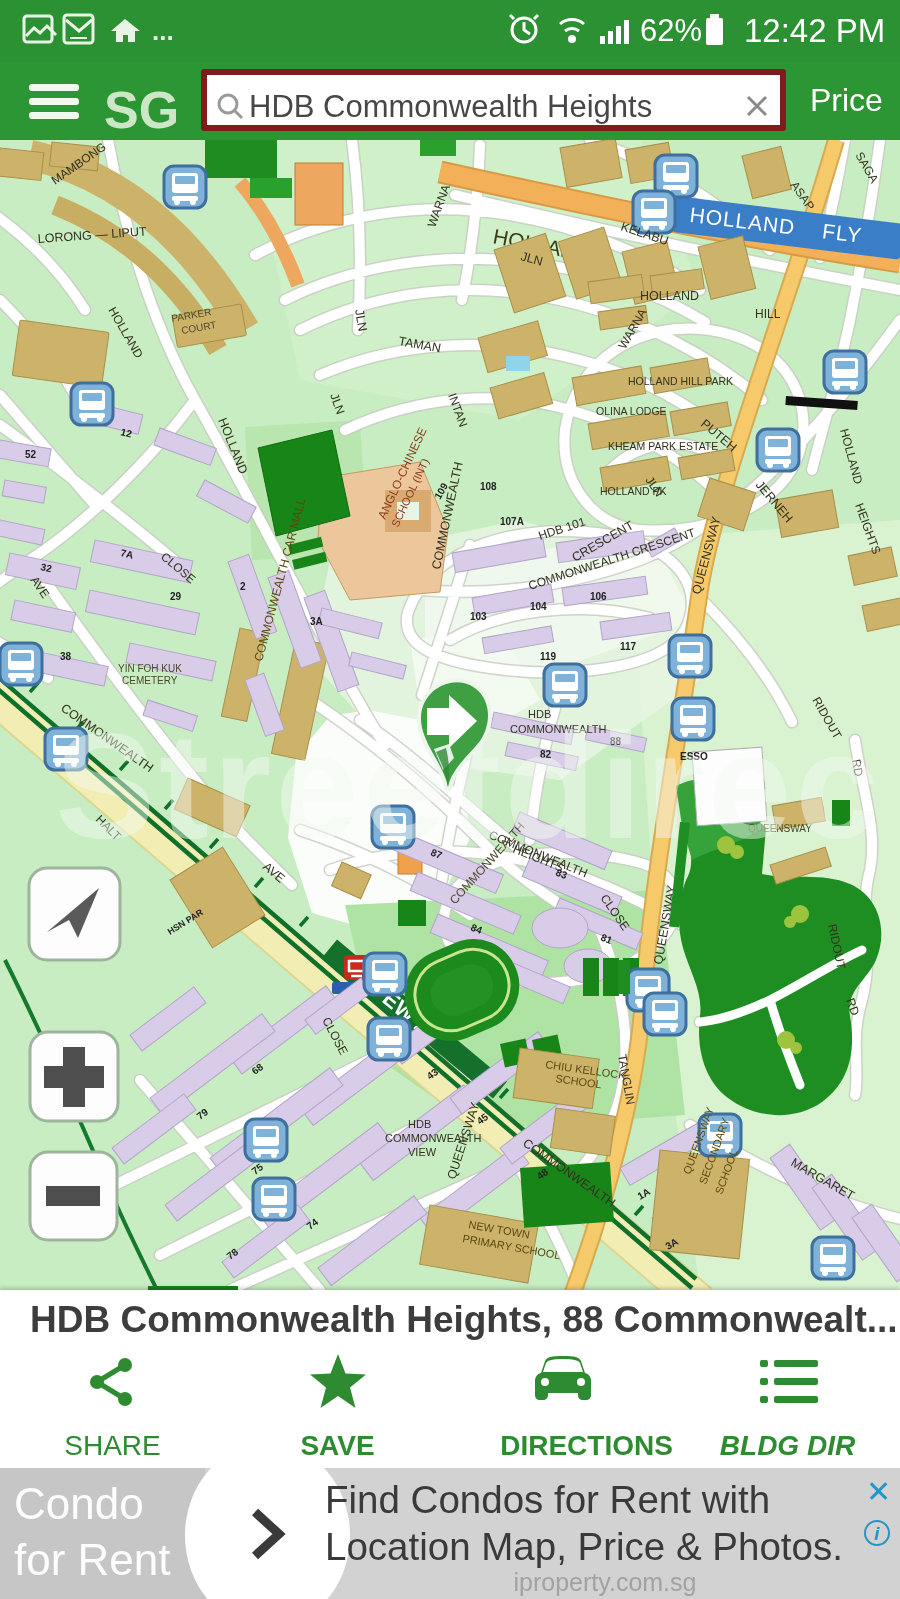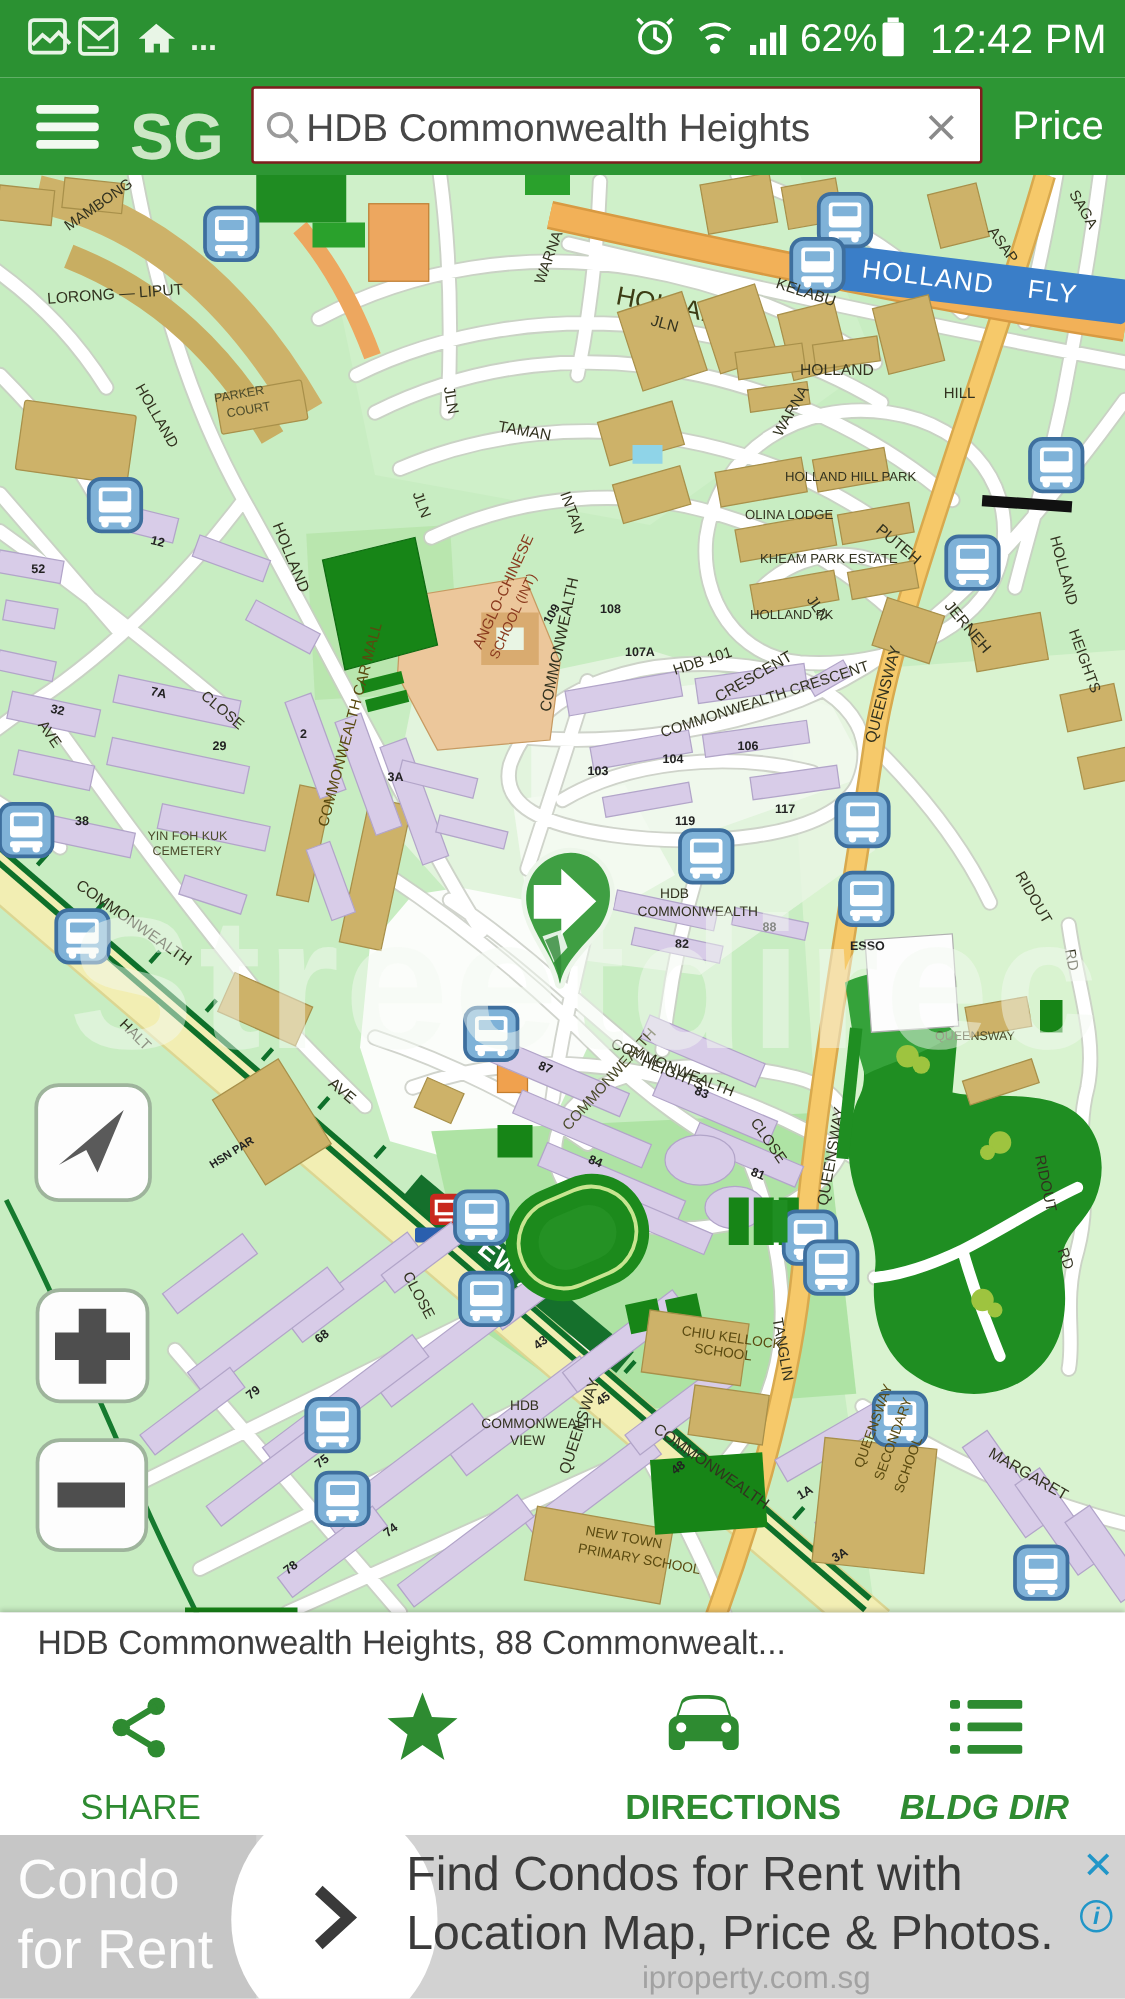--- a/index.html
+++ b/index.html
@@ -62,21 +62,21 @@
     <svg class="abs" style="left:28px;top:20px;" width="52" height="38" viewBox="0 0 52 38">
       <g fill="#f2faf0">
         <rect x="1" y="2" width="50" height="7" rx="3"></rect>
         <rect x="1" y="16" width="50" height="7" rx="3"></rect>
         <rect x="1" y="30" width="50" height="7" rx="3"></rect>
       </g>
     </svg>
 
     <div class="abs" style="left:104px;top:18px;width:70px;font-size:52px;font-weight:bold;color:#cde7c6;">SG</div>
 
-    <div class="abs" style="left:201px;top:7px;width:585px;height:62px;background:#fff;border:2px solid #7f1d1d;border-radius:3px;">
+    <div class="abs" style="left:201px;top:7px;width:585px;height:62px;background:#fff;border:6px solid #7f1d1d;border-radius:3px;">
       <svg class="abs" style="left:8px;top:16px;" width="30" height="30" viewBox="0 0 30 30">
         <circle cx="13" cy="13" r="9" fill="none" stroke="#9a9a9a" stroke-width="3"></circle>
         <path d="M20 20 l7 7" stroke="#9a9a9a" stroke-width="3"></path>
       </svg>
 
       <div class="abs" style="left:42px;top:14px;font-size:31px;color:#474747;">HDB Commonwealth Heights</div>
 
       <svg class="abs" style="left:536px;top:17px;" width="28" height="28" viewBox="0 0 28 28">
         <path d="M5 5 L23 23 M23 5 L5 23" stroke="#8a8a8a" stroke-width="3"></path>
       </svg>
@@ -565,21 +565,21 @@
 
       <g>
         <rect x="30" y="1152" width="87" height="88" rx="18" fill="#fdfdfd" stroke="#9eb49c" stroke-width="3"></rect>
         <rect x="46" y="1186" width="54" height="20" fill="#4e4e4e"></rect>
       </g>
     </svg>
   </div>
 
   <div class="abs" style="left:0;top:1290px;width:900px;height:178px;background:#fff;box-shadow:0 -2px 4px rgba(0,0,0,0.2);">
 
-    <div class="abs" style="left:30px;top:9px;width:860px;font-size:27px;font-weight:normal;color:#3d3d3d;white-space:nowrap;">HDB Commonwealth Heights, 88 Commonwealt...</div>
+    <div class="abs" style="left:30px;top:9px;width:860px;font-size:37px;font-weight:bold;color:#3d3d3d;white-space:nowrap;">HDB Commonwealth Heights, 88 Commonwealt...</div>
 
     <svg class="abs" style="left:85px;top:65px;" width="54" height="54" viewBox="0 0 54 54">
       <g fill="#2e8b31">
         <circle cx="40" cy="10" r="7"></circle>
         <circle cx="12" cy="27" r="7"></circle>
         <circle cx="40" cy="44" r="7"></circle>
         <path d="M12 27 L40 10 M12 27 L40 44" stroke="#2e8b31" stroke-width="5" fill="none"></path>
       </g>
     </svg>
 
@@ -599,20 +599,21 @@
         <rect x="0" y="2" width="8" height="7" rx="2"></rect>
         <rect x="14" y="2" width="44" height="7" rx="2"></rect>
         <rect x="0" y="20" width="8" height="7" rx="2"></rect>
         <rect x="14" y="20" width="44" height="7" rx="2"></rect>
         <rect x="0" y="38" width="8" height="7" rx="2"></rect>
         <rect x="14" y="38" width="44" height="7" rx="2"></rect>
       </g>
     </svg>
 
     <div class="abs" style="left:0px;top:140px;width:225px;text-align:center;font-size:28px;font-weight:normal;color:#2e8b31;">SHARE</div>
+    <div class="abs" style="left:225px;top:140px;width:225px;text-align:center;font-size:28px;font-weight:bold;color:#2e8b31;">SAVE</div>
     <div class="abs" style="left:474px;top:140px;width:225px;text-align:center;font-size:28px;font-weight:bold;color:#2e8b31;">DIRECTIONS</div>
     <div class="abs" style="left:675px;top:140px;width:225px;text-align:center;font-size:28px;font-weight:bold;color:#2e8b31;font-style:italic;">BLDG DIR</div>
   </div>
 
   <div class="abs" style="left:0;top:1468px;width:900px;height:131px;background:#d2d2d2;overflow:hidden;">
 
     <div class="abs" style="left:0;top:0;width:205px;height:131px;background:#c6c6c6;"></div>
 
     <div class="abs" style="left:14px;top:8px;font-size:44px;color:#fdfdfd;line-height:56px;">Condo<br>for Rent</div>
 

